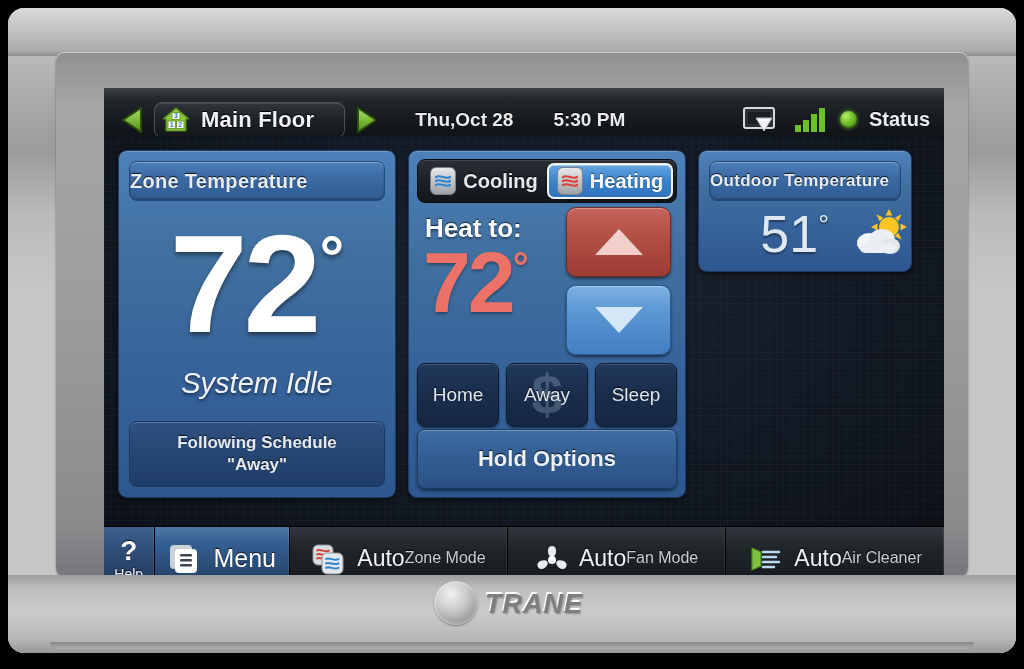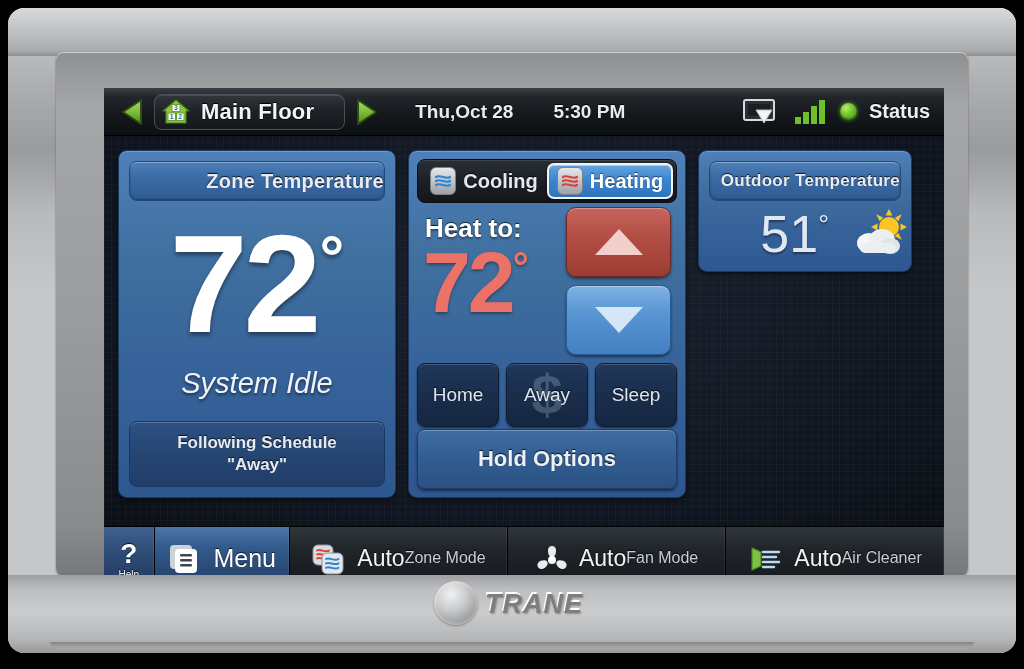--- a/index.html
+++ b/index.html
@@ -61,21 +61,21 @@
     left: 96px; top: 80px;
     width: 840px; height: 502px;
     background: #0a0d12;
     overflow: hidden;
     box-shadow: inset 0 0 3px rgba(0,0,0,.9);
   }
 
   
   #header {
     position: absolute;
-    left: 0; top: 0; width: 100%; height: 48px;
+    left: 0; top: 0; width: 100%; height: 64px;
     background: linear-gradient(180deg,#3a3f45 0%, #23272c 18%, #15181c 55%, #0d1013 100%);
     display: flex; align-items: center;
     padding: 0 14px;
     border-bottom: 1px solid #000;
   }
 
   .nav-arrow {
     width: 28px; height: 30px;
     flex: 0 0 auto;
     position: relative;
@@ -159,21 +159,21 @@
 
   
   .pill-header {
     position: absolute;
     left: 10px; right: 10px; top: 10px;
     height: 40px;
     border-radius: 8px;
     background: linear-gradient(180deg,#4d7fb8 0%, #3c6ba4 40%, #2f5b92 100%);
     border: 1px solid #21487c;
     box-shadow: inset 0 1px 0 rgba(255,255,255,.35), inset 0 -1px 2px rgba(0,0,0,.3);
-    display: flex; align-items: center; justify-content: flex-end;
+    display: flex; align-items: center; justify-content: flex-start;
     cursor: pointer;
   }
   .pill-header span {
     color: #e8edf3; font-size: 20px; font-weight: bold;
     text-shadow: 0 -1px 1px rgba(0,0,0,.85);
     letter-spacing: .3px;
   }
 
   
   #zone-temp-value {
@@ -391,21 +391,21 @@
     flex-direction: column;
     gap: 0px;
     background: linear-gradient(180deg,#3f618f 0%, #2c4a74 45%, #22395b 100%);
   }
   #btn-help .qmark {
     color: #fff; font-size: 28px; font-weight: bold;
     line-height: 1; text-shadow: 0 -1px 1px rgba(0,0,0,.8);
     margin-top: 2px;
   }
   #btn-help .hlabel {
-    color: #eef2f6; font-size: 10px;
+    color: #eef2f6; font-size: 14px;
     text-shadow: 0 -1px 1px rgba(0,0,0,.8);
     margin-top: 1px;
   }
   #btn-menu {
     width: 172px;
     gap: 12px;
     background: linear-gradient(180deg,#4e76a6 0%, #335c8f 30%, #284973 70%, #203c60 100%);
   }
   #btn-menu .mlabel {
     color: #fff; font-size: 25px;

